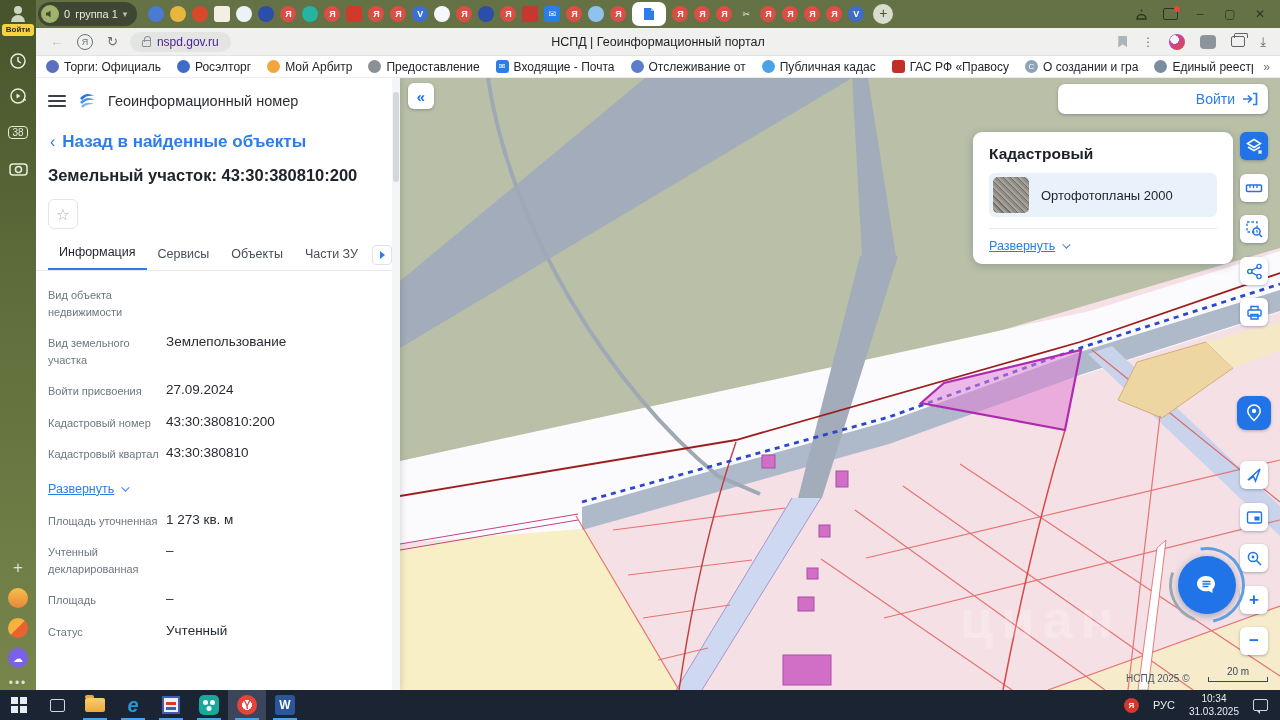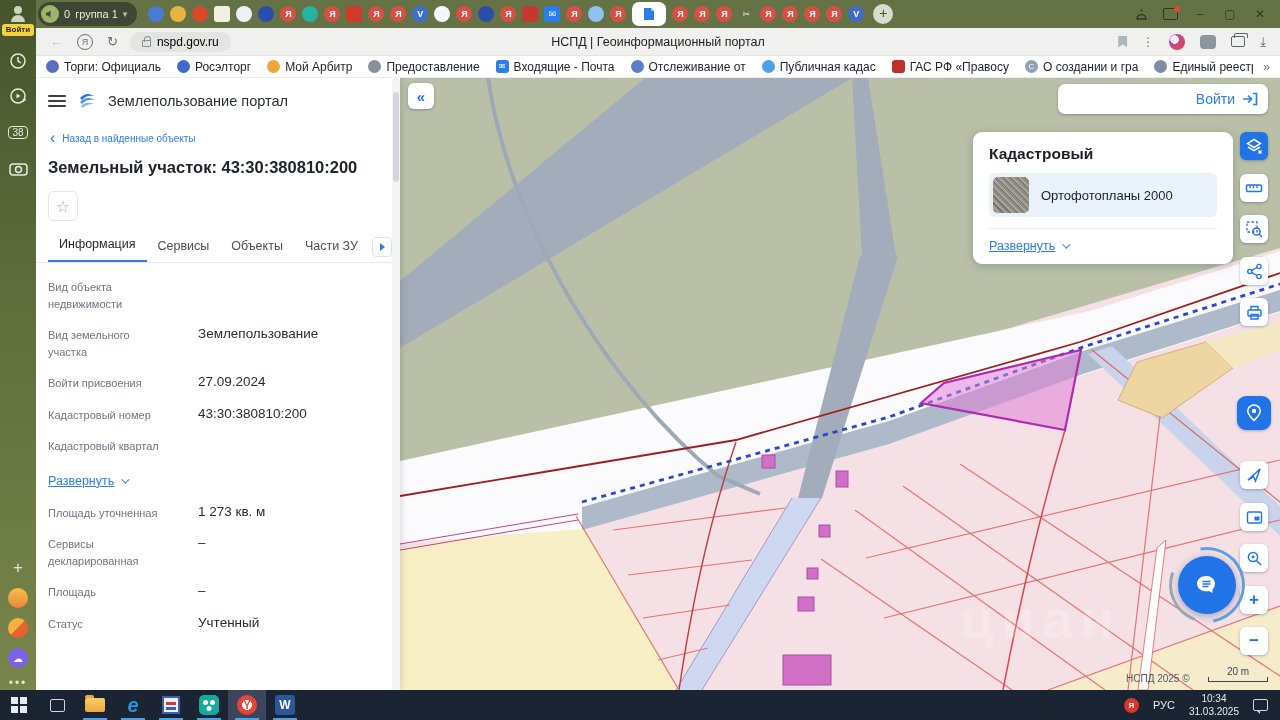--- a/index.html
+++ b/index.html
@@ -45,21 +45,21 @@
   .panelic::after{content:'';position:absolute;right:-3px;top:-3px;width:6px;height:6px;border-radius:50%;background:#e04a3a;}
 
   
   #addrbar{position:absolute;left:36px;top:28px;width:1244px;height:28px;background:#f0f1ef;display:flex;align-items:center;z-index:25;border-bottom:1px solid #e2e4e0;}
   .ad-ic{color:#6c7177;font-size:13px;margin-left:14px;}
   .ad-ic.dim{color:#b9bfc6;}
   .ya-circ{width:16px;height:16px;border:1.4px solid #6c7177;border-radius:50%;font-size:9px;display:flex;align-items:center;justify-content:center;color:#6c7177;margin-left:14px;}
   #url-pill{display:flex;align-items:center;gap:6px;background:#e3e5e2;border-radius:12px;height:20px;padding:0 12px;margin-left:12px;}
   #url-pill .lock{width:9px;height:7px;border:1.3px solid #8a9097;border-radius:1px;position:relative;margin-top:3px;}
   #url-pill .lock::before{content:'';position:absolute;left:1px;top:-5px;width:5px;height:5px;border:1.3px solid #8a9097;border-bottom:none;border-radius:4px 4px 0 0;}
-  #url-text{font-size:12px;color:#000000;}
+  #url-text{font-size:12px;color:#4c1d95;}
   #page-title{position:absolute;left:50%;transform:translateX(-50%);font-size:12.5px;color:#202124;}
   #addr-right{margin-left:auto;display:flex;align-items:center;gap:15px;padding-right:14px;}
   .flagmark{width:9px;height:12px;background:#aeb4bb;clip-path:polygon(0 0,100% 0,100% 100%,50% 72%,0 100%);}
   .kebab{color:#6c7177;font-size:12px;letter-spacing:0;}
   .alice{width:16px;height:16px;border-radius:50%;background:radial-gradient(circle at 35% 35%,#f5f5f5 0 28%,transparent 30%),linear-gradient(135deg,#b14ae0,#e0453a);}
   .graycirc{width:16px;height:14px;border-radius:4px;background:#8d949c;}
   .tabs-ic{width:14px;height:11px;border:1.5px solid #5f6368;border-radius:2px;position:relative;}
   .tabs-ic::before{content:'';position:absolute;left:2px;top:-4px;width:12px;height:4px;border:1.5px solid #5f6368;border-bottom:none;border-radius:2px 2px 0 0;}
   .dl-ic{color:#5f6368;font-size:13px;}
 
@@ -74,32 +74,32 @@
 
   
   #panel{position:absolute;left:36px;top:78px;width:364px;height:612px;background:#fff;z-index:20;overflow:hidden;box-shadow:2px 0 6px rgba(0,0,0,.12);}
   #panel-head{display:flex;align-items:center;gap:12px;padding:14px 12px 6px 12px;}
   .burger{width:18px;height:12px;display:flex;flex-direction:column;justify-content:space-between;}
   .burger i{display:block;height:2px;background:#3a3f46;border-radius:1px;}
   .geo-logo{width:18px;height:18px;}
   #app-title{font-size:14.5px;color:#2b2f36;}
   #back-row{display:flex;align-items:center;gap:7px;padding:16px 12px 0 14px;color:var(--link);}
   #back-row .bk{font-size:16px;line-height:12px;}
-  #back-link{font-size:10px;}
+  #back-link{font-size:17px;font-weight:bold;}
   #obj-title{font-size:16.5px;font-weight:bold;color:#20242b;padding:14px 12px 0 12px;}
   #fav-btn{margin:14px 0 0 12px;width:30px;height:30px;border:1px solid #e1e4e8;border-radius:6px;background:#fff;
     color:#aab2bc;font-size:16px;display:flex;align-items:center;justify-content:center;}
   #ptabs{display:flex;align-items:flex-end;gap:0;padding:16px 0 0 12px;border-bottom:1px solid #e7e9ec;position:relative;}
   .ptab{font-size:12.5px;color:#474f5a;padding:0 11px 9px 11px;white-space:nowrap;}
   .ptab.active{color:#1f2430;border-bottom:2.5px solid var(--link);}
   #ptab-next{position:absolute;right:8px;bottom:5px;width:20px;height:20px;border:1px solid #dfe2e7;border-radius:4px;background:#fff;
     display:flex;align-items:center;justify-content:center;}
   #ptab-next i{width:0;height:0;border-left:5px solid var(--link);border-top:4px solid transparent;border-bottom:4px solid transparent;}
   #fields{padding:14px 14px 0 12px;}
-  .field{display:flex;margin-bottom:13px;gap:32px;}
+  .field{display:flex;margin-bottom:13px;}
   .f-label{width:118px;flex:0 0 118px;font-size:11px;color:#6e7680;line-height:1.5;padding-top:2px;}
   .f-value{flex:1;font-size:13.5px;color:#272c33;line-height:1.35;}
   .expand{color:var(--link);font-size:12.5px;text-decoration:underline;display:inline-flex;align-items:center;gap:7px;margin-top:5px;}
   .chev{width:6px;height:6px;border-right:1.8px solid var(--link);border-bottom:1.8px solid var(--link);transform:rotate(45deg) translateY(-2px);display:inline-block;}
   #pscroll{position:absolute;right:0;top:0;width:8px;height:100%;background:#f4f5f6;}
   #pscroll .thumb{position:absolute;top:14px;left:1px;width:6px;height:90px;border-radius:3px;background:#d4d8dd;}
 
   
   #map{position:absolute;left:400px;top:78px;width:880px;height:612px;z-index:10;}
   #mapsvg{position:absolute;left:0;top:0;}
@@ -346,21 +346,21 @@
       <span class="burger">
           <i></i>
           <i></i>
           <i></i>
         </span>
       <svg class="geo-logo" viewBox="0 0 18 18">
         <path d="M2 6c5-5 9-5 14-2-5-1-9 0-12 4z" fill="#2173e8"></path>
         <path d="M2 10c5-5 10-5 15-2-5-1-10 0-13 4z" fill="#4a94f0"></path>
         <path d="M3 14c4-4 8-4 13-2-5 0-9 1-11 4z" fill="#7fb5f5"></path>
       </svg>
-      <span id="app-title">Землепользование портал</span>
+      <span id="app-title">Геоинформационный номер</span>
     </div>
     <div id="back-row">
       <span class="bk">‹</span>
       <span id="back-link">Назад в найденные объекты</span>
     </div>
     <div id="obj-title">Земельный участок: 43:30:380810:200</div>
     <div id="fav-btn">☆</div>
     <div id="ptabs">
       <span class="ptab active">Информация</span>
         <span class="ptab">Сервисы</span>
@@ -388,32 +388,35 @@
           </div>
         </div>
         <div class="field">
           <div class="f-label">Кадастровый номер</div>
           <div class="f-value">
             <div>43:30:380810:200</div>
           </div>
         </div>
         <div class="field">
           <div class="f-label">Кадастровый квартал</div>
+          <div class="f-value">
+            <div>43:30:380810</div>
+          </div>
         </div>
         <div class="field">
           <div class="f-value"><a class="expand">Развернуть<span class="chev"></span></a></div>
         </div>
         <div class="field">
           <div class="f-label">Площадь уточненная</div>
           <div class="f-value">
             <div>1 273 кв. м</div>
           </div>
         </div>
         <div class="field">
-          <div class="f-label">Сервисы декларированная</div>
+          <div class="f-label">Учтенный декларированная</div>
           <div class="f-value">
             <div>–</div>
           </div>
         </div>
         <div class="field">
           <div class="f-label">Площадь</div>
           <div class="f-value">
             <div>–</div>
           </div>
         </div>

